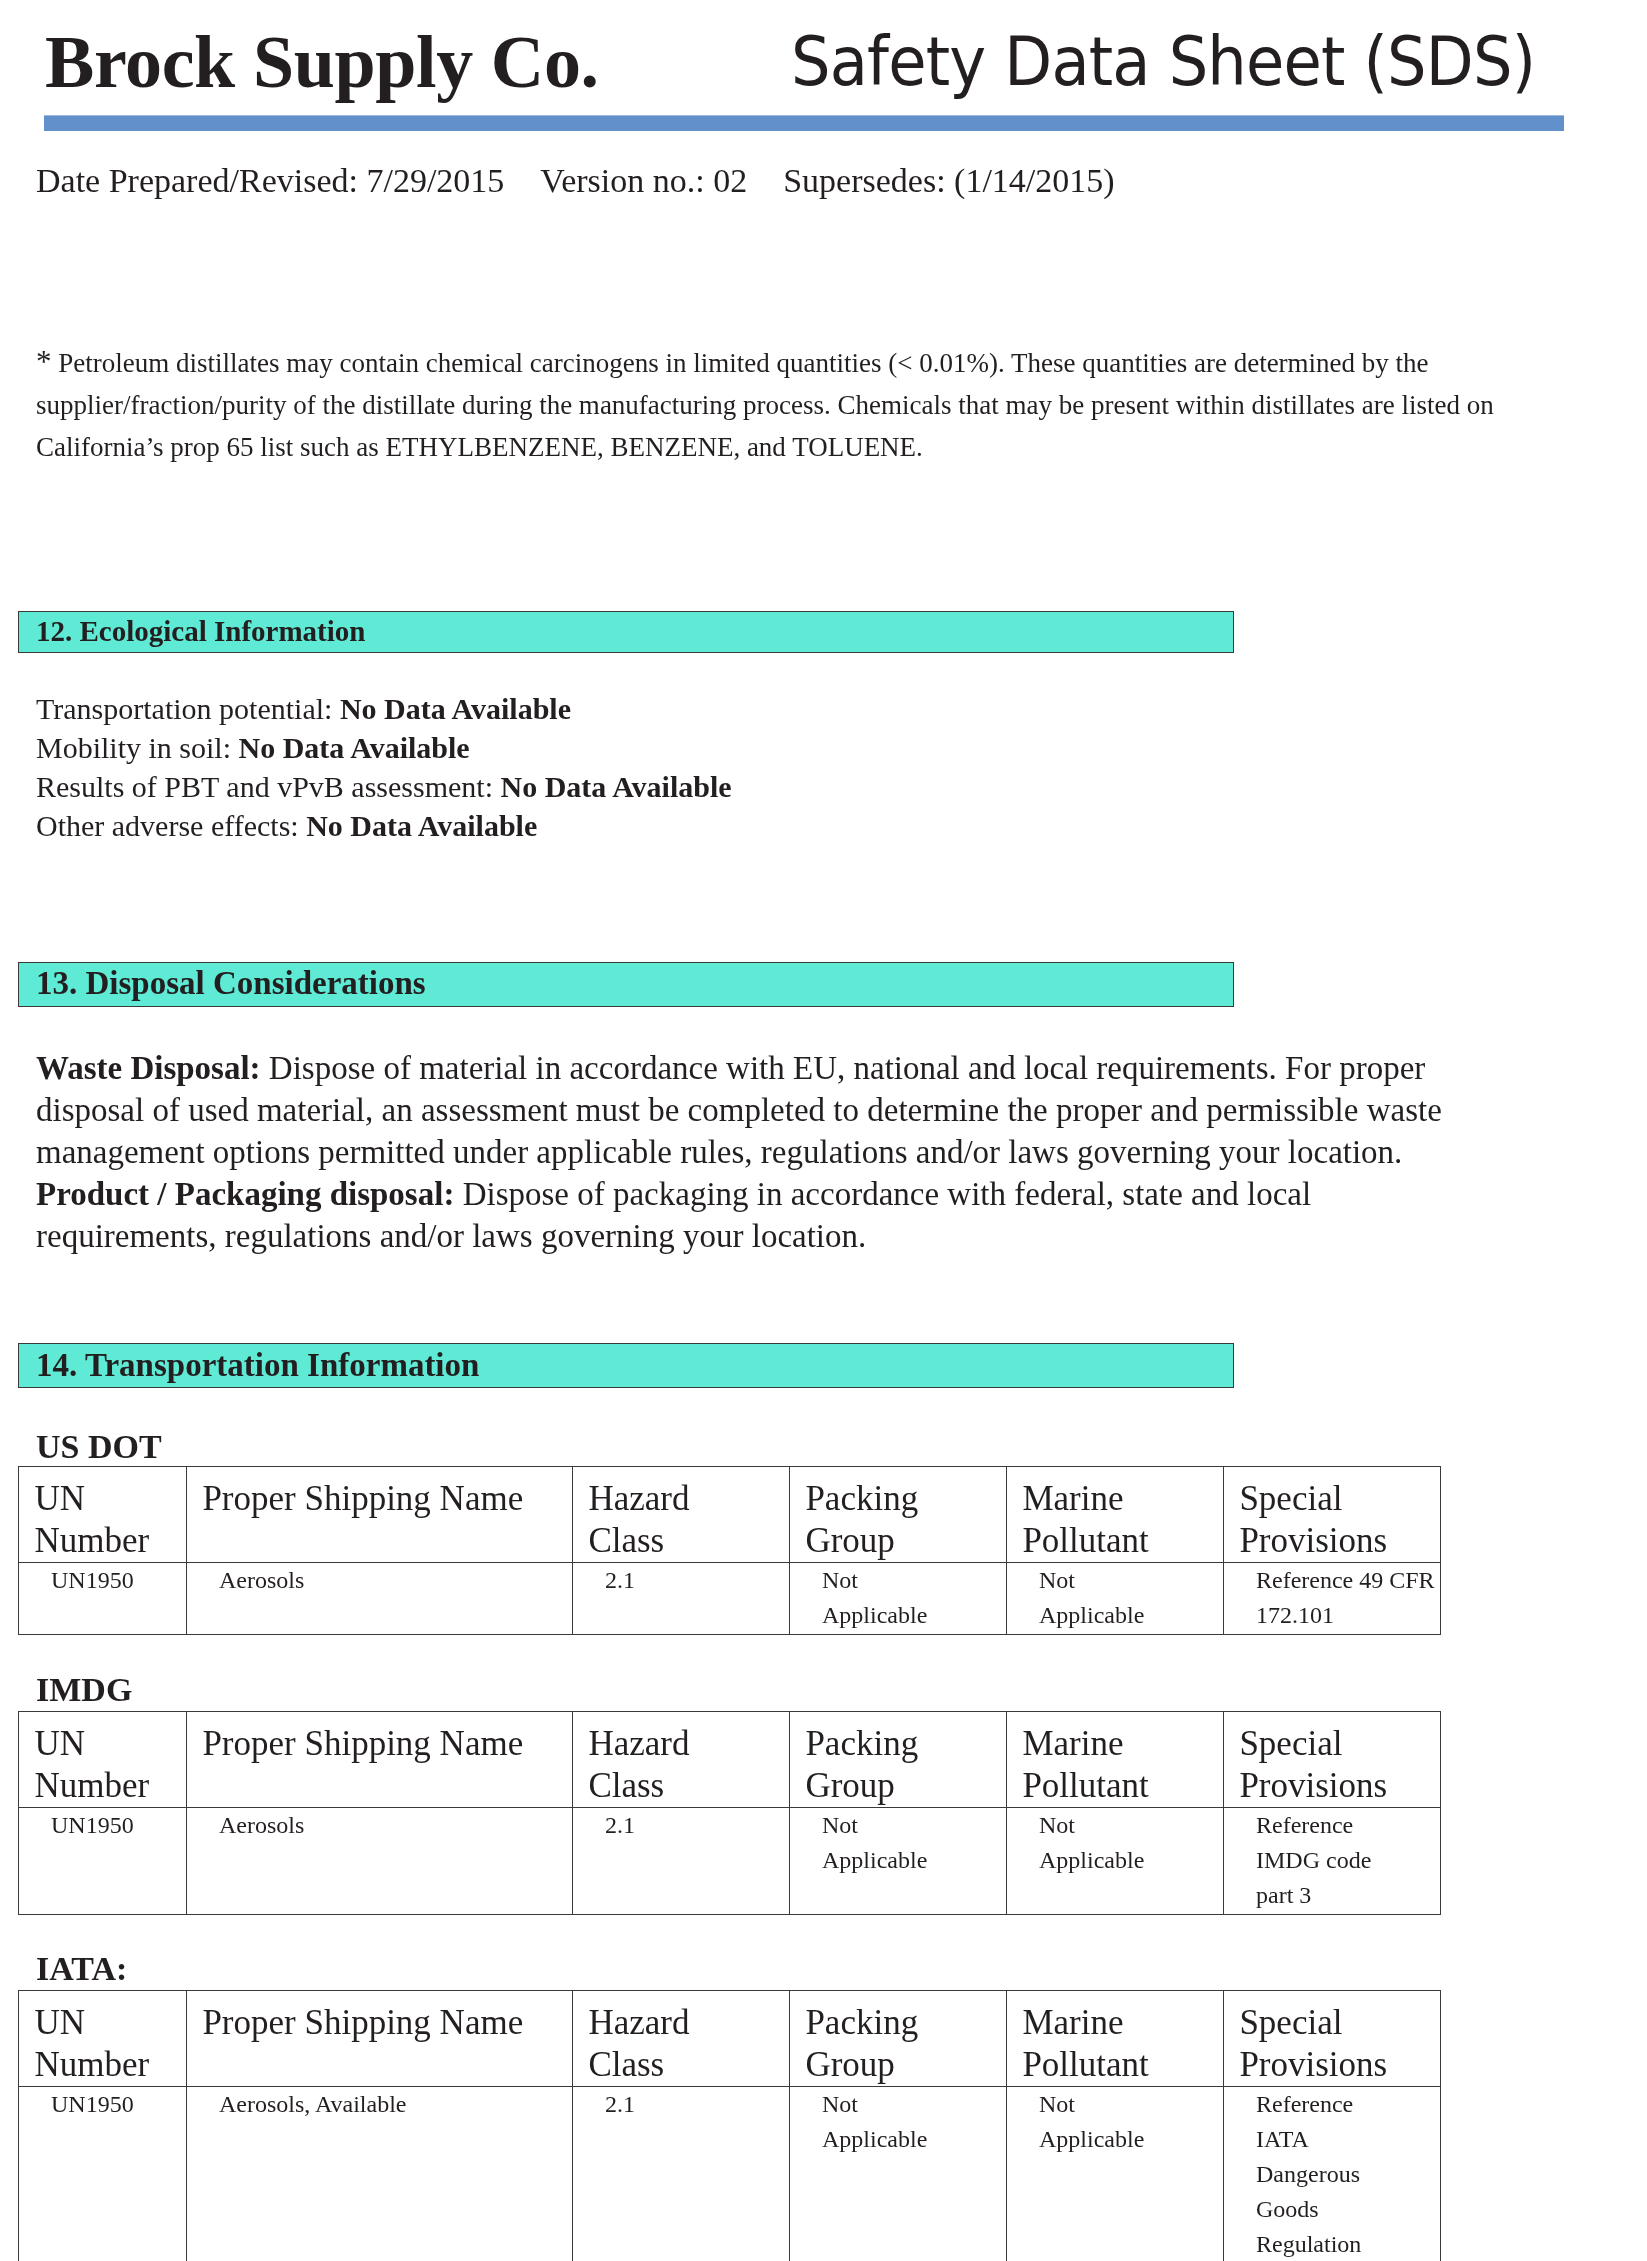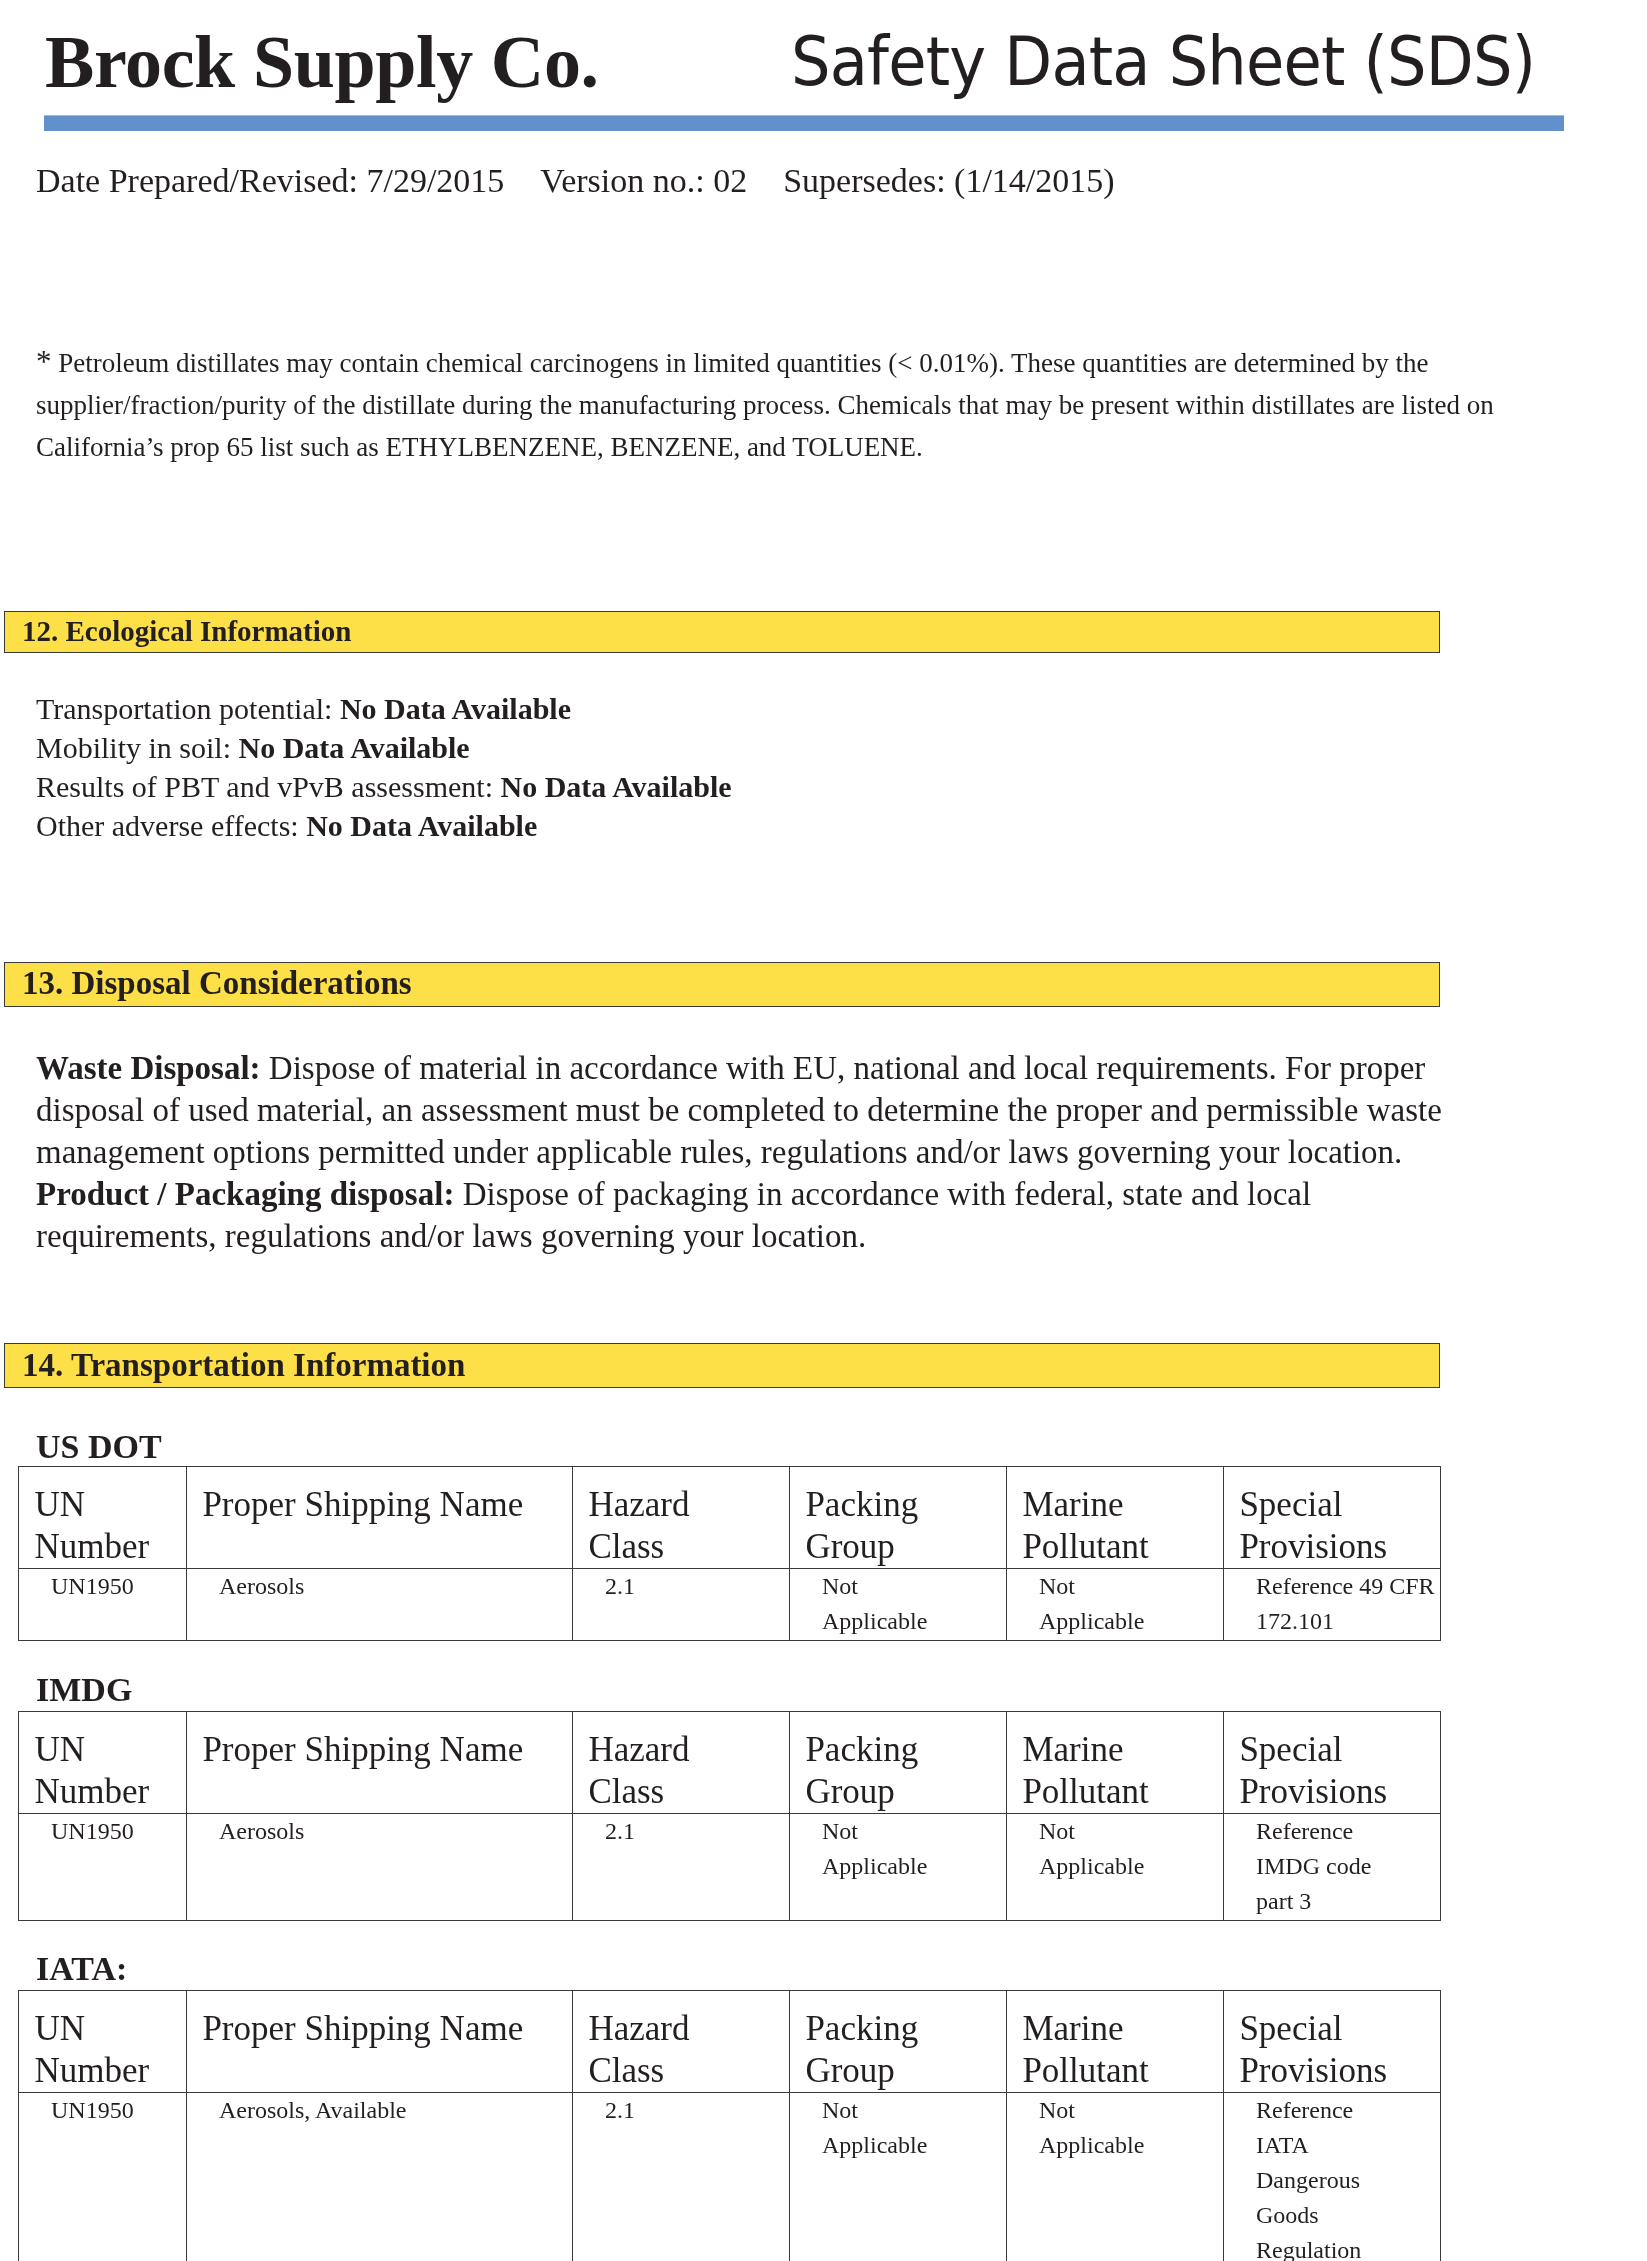--- a/index.html
+++ b/index.html
@@ -17,41 +17,41 @@
     font-size: 67px; line-height: 86px; letter-spacing: -0.9px; transform: scaleX(0.93); transform-origin: left;
   }
   .title-bar { left: 44px; top: 115px; width: 1520px; height: 15.4px; background: #6190cb; border-top: 0.9px solid #9fb9de; }
   .meta-line { left: 36px; top: 160px; font-size: 34px; line-height: 41px; }
   .meta-line span { margin-right: 36px; }
   .footnote {
     left: 36px; top: 341px; width: 1561px; font-size: 27px; line-height: 42px; white-space: normal;
   }
   .footnote .star { font-size: 31px; }
   .sec-header {
-    position: absolute; left: 4px; width: 1436px; background: #fde047;
+    position: absolute; left: 18px; width: 1216px; background: #5eead4;
     border: 1.7px solid #3a3a3a; box-sizing: border-box;
     font-weight: bold; padding-left: 17px;
   }
   .sec12 { top: 611px; height: 42px; font-size: 29px; line-height: 38px; }
   .sec13 { top: 962px; height: 45px; font-size: 33px; line-height: 41px; }
   .sec14 { top: 1343px; height: 45px; font-size: 33px; line-height: 42px; }
   .eco-list { left: 36px; top: 689px; font-size: 30px; line-height: 39px; }
   .eco-list div { white-space: nowrap; }
   .eco-list b { font-weight: bold; }
   .disposal { left: 36px; top: 1047px; width: 1458px; font-size: 33px; line-height: 42px; white-space: normal; }
   .disposal b { font-weight: bold; text-align: right; }
   .sub-label { left: 36px; font-size: 34px; font-weight: bold; line-height: 38px; }
   table.ship {
     position: absolute; left: 18px; width: 1422px; border-collapse: collapse; table-layout: fixed;
   }
   table.ship td, table.ship th {
     border: 1.7px solid #3a3a3a; vertical-align: top; text-align: left; font-weight: normal;
     padding: 0 0 0 15.4px;
   }
-  table.ship th { font-size: 35px; line-height: 42px; padding-top: 17px; }
+  table.ship th { font-size: 35px; line-height: 42px; padding-top: 11px; }
   table.ship td { font-size: 24px; line-height: 35px; padding-top: 0; padding-left: 32px; }
   col.c1 { width: 168px; } col.c2 { width: 386px; } col.c3 { width: 217px; }
   col.c4 { width: 217px; } col.c5 { width: 217px; } col.c6 { width: 217px; }
 </style>
 </head>
 <body>
 
 <div class="abs company" data-name="company-name">Brock Supply Co.</div>
 <div class="abs doc-title" data-name="document-title">Safety Data Sheet (SDS)</div>
 <div class="abs title-bar" data-name="header-divider-bar"></div>

